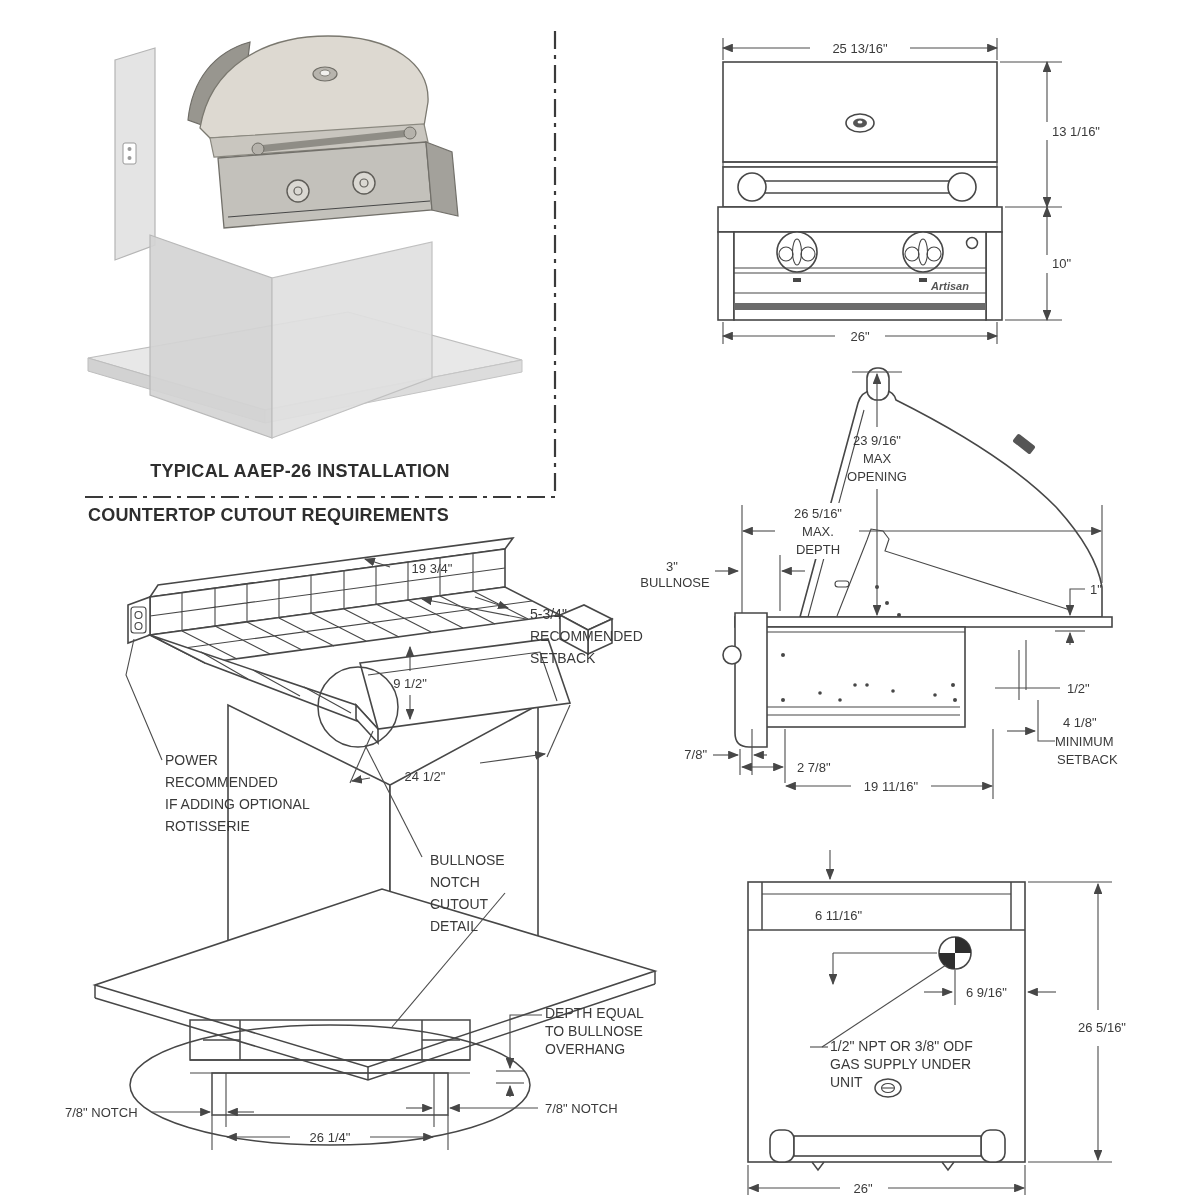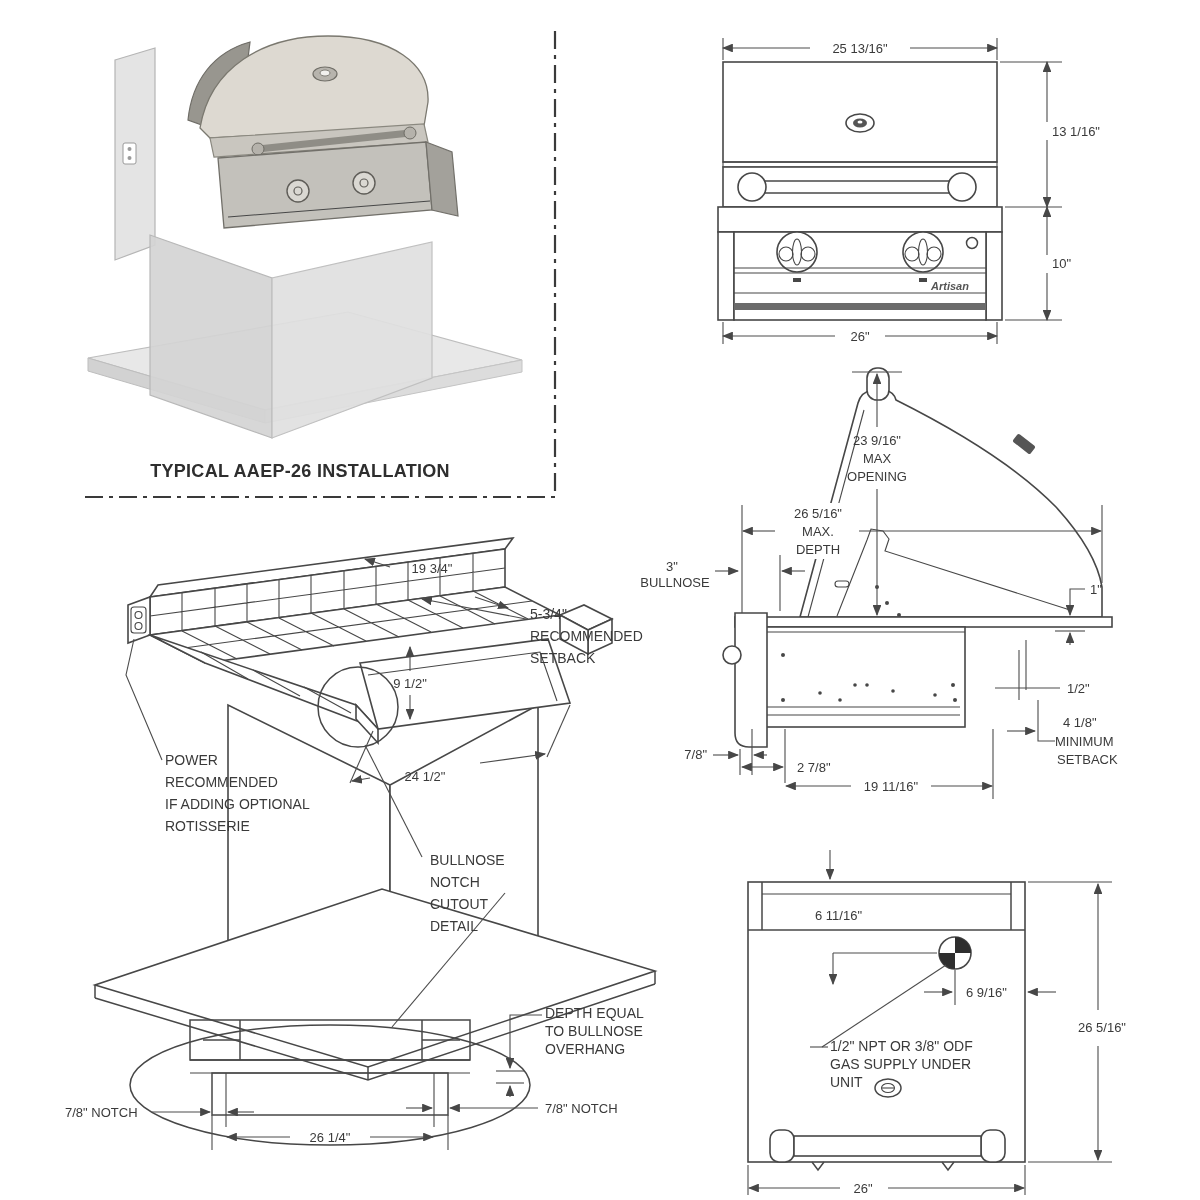--- a/index.html
+++ b/index.html
@@ -132,20 +132,21 @@
       <rect class="mask" x="340" y="245" width="40" height="18"></rect>
       <text x="362" y="258">10"</text>
       <line x1="33" y1="312" x2="33" y2="334" class="dm"></line>
         <line x1="307" y1="312" x2="307" y2="334" class="dm"></line>
       <line x1="145" y1="326" x2="33" y2="326" class="dm" marker-end="url(#aF)"></line>
       <line x1="195" y1="326" x2="307" y2="326" class="dm" marker-end="url(#aF)"></line>
       <text x="170" y="331" text-anchor="middle">26"</text>
     </g>
   </svg>
 
+  <div class="abs heading" style="left:88px;top:505px">COUNTERTOP CUTOUT REQUIREMENTS</div>
 
   <svg class="abs" style="left:60px;top:535px" width="640" height="560" viewBox="0 0 640 560">
     <defs>
       <marker id="aC" viewBox="0 0 10 8" refX="9" refY="4" markerWidth="10" markerHeight="8" orient="auto-start-reverse">
         <path d="M0,0L10,4L0,8Z" fill="#474747"></path>
       </marker>
     </defs>
 
     <g>
       <polygon points="168,170 168,420 330,500 330,250" class="fw" stroke-width="1.3"></polygon>

